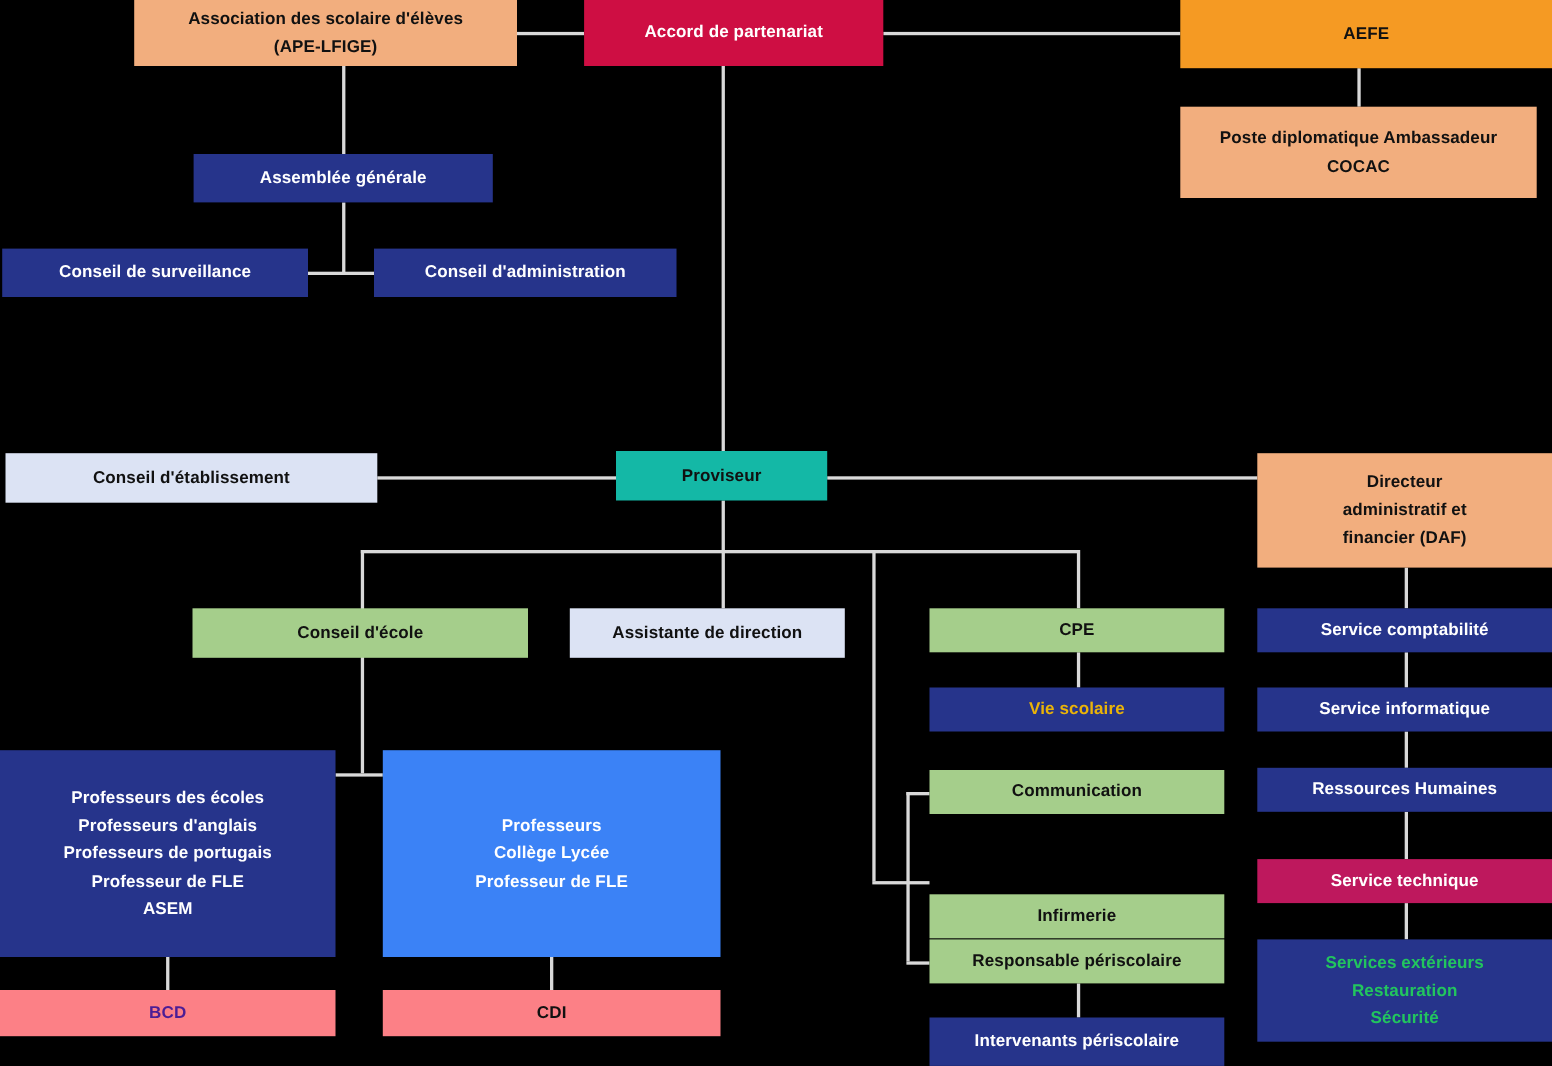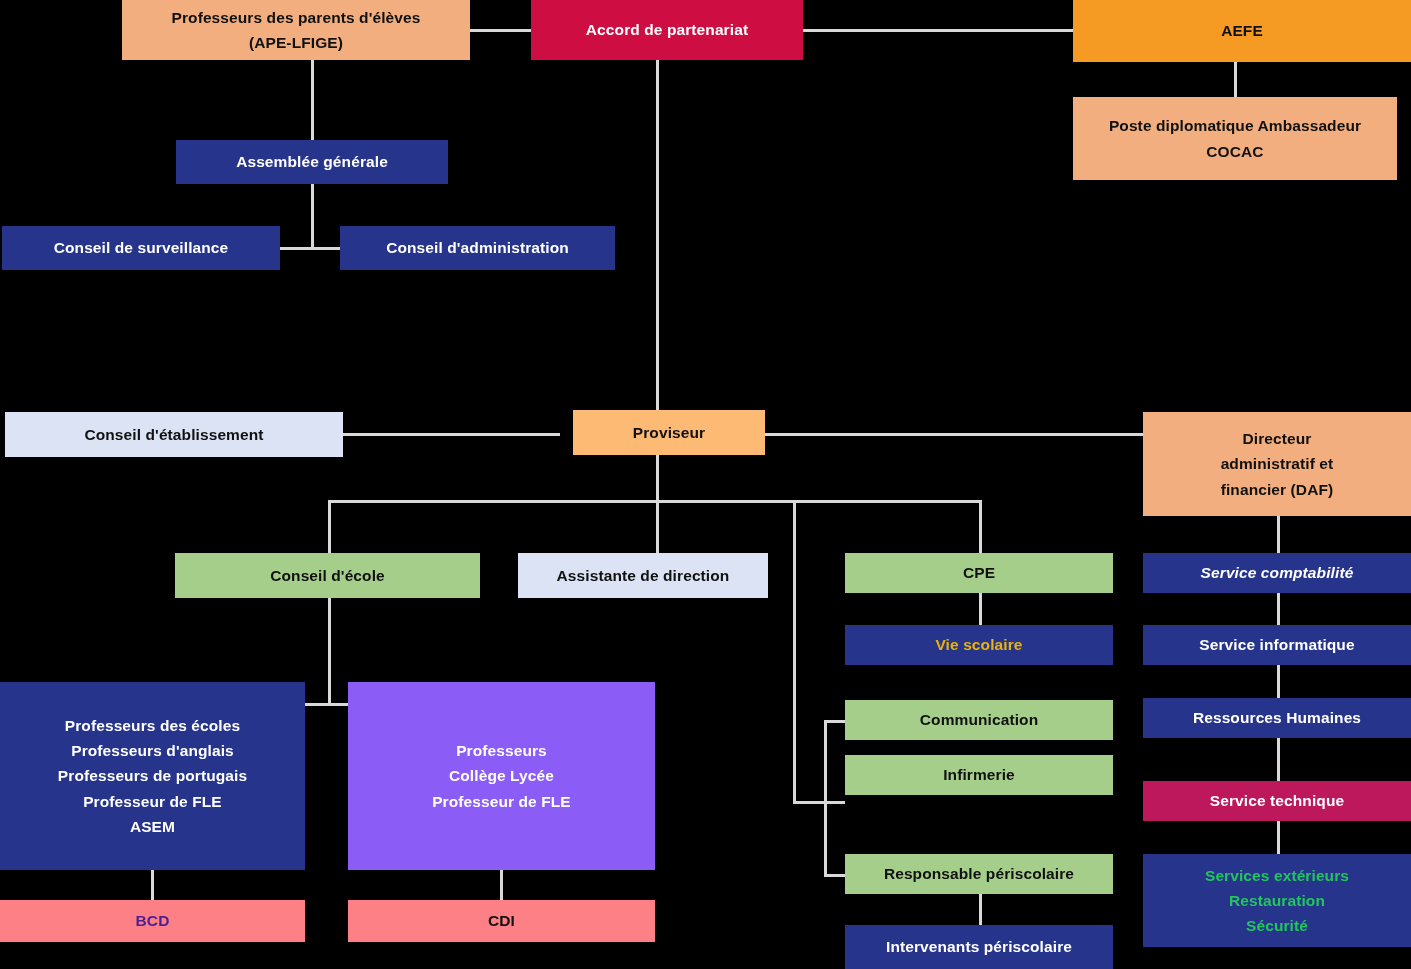--- a/index.html
+++ b/index.html
@@ -66,51 +66,51 @@
       <div class="connector v" style="left: 979px; top: 894px; background: rgb(217, 217, 217); height: 31px;"></div>
       <div class="connector v" style="left: 1277px; top: 516px; background: rgb(217, 217, 217); height: 37px;"></div>
       <div class="connector v" style="left: 1277px; top: 593px; background: rgb(217, 217, 217); height: 32px;"></div>
       <div class="connector v" style="left: 1277px; top: 665px; background: rgb(217, 217, 217); height: 33px;"></div>
       <div class="connector v" style="left: 1277px; top: 738px; background: rgb(217, 217, 217); height: 43px;"></div>
       <div class="connector v" style="left: 1277px; top: 821px; background: rgb(217, 217, 217); height: 33px;"></div>
       <div class="connector v" style="left: 151px; top: 870px; background: rgb(217, 217, 217); height: 30px;"></div>
       <div class="connector v" style="left: 500px; top: 870px; background: rgb(217, 217, 217); height: 30px;"></div>
     </div>
   <div id="node-layer">
-      <div class="node" style="left: 122px; top: 0px; width: 348px; height: 60px; background: rgb(242, 174, 126); color: rgb(17, 17, 17);">Professeurs des parents d'élèves
+      <div class="node" style="left: 122px; top: 0px; width: 348px; height: 60px; background: rgb(242, 174, 126); color: rgb(17, 17, 17);">Association des scolaire d'élèves
 (APE-LFIGE)</div>
       <div class="node" style="left: 531px; top: 0px; width: 272px; height: 60px; background: rgb(206, 14, 67); color: rgb(255, 255, 255);">Accord de partenariat</div>
       <div class="node" style="left: 1073px; top: 0px; width: 338px; height: 62px; background: rgb(245, 154, 35); color: rgb(17, 17, 17);">AEFE</div>
       <div class="node" style="left: 1073px; top: 97px; width: 324px; height: 83px; background: rgb(242, 174, 126); color: rgb(17, 17, 17);">Poste diplomatique Ambassadeur
 COCAC</div>
       <div class="node" style="left: 176px; top: 140px; width: 272px; height: 44px; background: rgb(38, 52, 139); color: rgb(255, 255, 255);">Assemblée générale</div>
       <div class="node" style="left: 2px; top: 226px; width: 278px; height: 44px; background: rgb(38, 52, 139); color: rgb(255, 255, 255);">Conseil de surveillance</div>
       <div class="node" style="left: 340px; top: 226px; width: 275px; height: 44px; background: rgb(38, 52, 139); color: rgb(255, 255, 255);">Conseil d'administration</div>
       <div class="node" style="left: 5px; top: 412px; width: 338px; height: 45px; background: rgb(220, 227, 244); color: rgb(17, 17, 17);">Conseil d'établissement</div>
-      <div class="node" style="left: 560px; top: 410px; width: 192px; height: 45px; background: #fdba74; color: rgb(17, 17, 17); margin-left: 13px;">Proviseur</div>
+      <div class="node" style="left: 560px; top: 410px; width: 192px; height: 45px; background: #14b8a6; color: rgb(17, 17, 17);">Proviseur</div>
       <div class="node" style="left: 1143px; top: 412px; width: 268px; height: 104px; background: rgb(242, 174, 126); color: rgb(17, 17, 17);">Directeur
 administratif et
 financier (DAF)</div>
       <div class="node" style="left: 175px; top: 553px; width: 305px; height: 45px; background: rgb(165, 206, 139); color: rgb(17, 17, 17);">Conseil d'école</div>
       <div class="node" style="left: 518px; top: 553px; width: 250px; height: 45px; background: rgb(220, 227, 244); color: rgb(17, 17, 17);">Assistante de direction</div>
       <div class="node" style="left: 845px; top: 553px; width: 268px; height: 40px; background: rgb(165, 206, 139); color: rgb(17, 17, 17);">CPE</div>
-      <div class="node" style="left: 1143px; top: 553px; width: 268px; height: 40px; background: rgb(38, 52, 139); color: rgb(255, 255, 255); font-style: italic;">Service comptabilité</div>
+      <div class="node" style="left: 1143px; top: 553px; width: 268px; height: 40px; background: rgb(38, 52, 139); color: rgb(255, 255, 255);">Service comptabilité</div>
       <div class="node" style="left: 845px; top: 625px; width: 268px; height: 40px; background: rgb(38, 52, 139); color: #eab308;">Vie scolaire</div>
       <div class="node" style="left: 1143px; top: 625px; width: 268px; height: 40px; background: rgb(38, 52, 139); color: rgb(255, 255, 255);">Service informatique</div>
       <div class="node" style="left: 845px; top: 700px; width: 268px; height: 40px; background: rgb(165, 206, 139); color: rgb(17, 17, 17);">Communication</div>
       <div class="node" style="left: 1143px; top: 698px; width: 268px; height: 40px; background: rgb(38, 52, 139); color: rgb(255, 255, 255); text-align: right;">Ressources Humaines</div>
       <div class="node" style="left: 0px; top: 682px; width: 305px; height: 188px; background: rgb(38, 52, 139); color: rgb(255, 255, 255);">Professeurs des écoles
 Professeurs d'anglais
 Professeurs de portugais
 Professeur de FLE
 ASEM</div>
-      <div class="node" style="left: 348px; top: 682px; width: 307px; height: 188px; background: #8b5cf6; color: rgb(255, 255, 255);">Professeurs
+      <div class="node" style="left: 348px; top: 682px; width: 307px; height: 188px; background: #3b82f6; color: rgb(255, 255, 255);">Professeurs
 Collège Lycée
 Professeur de FLE</div>
-      <div class="node" style="left: 845px; top: 755px; width: 268px; height: 40px; background: rgb(165, 206, 139); color: rgb(17, 17, 17);">Infirmerie</div>
+      <div class="node" style="left: 845px; top: 813px; width: 268px; height: 40px; background: rgb(165, 206, 139); color: rgb(17, 17, 17);">Infirmerie</div>
       <div class="node" style="left: 1143px; top: 781px; width: 268px; height: 40px; background: #be185d; color: rgb(255, 255, 255);">Service technique</div>
       <div class="node" style="left: 845px; top: 854px; width: 268px; height: 40px; background: rgb(165, 206, 139); color: rgb(17, 17, 17);">Responsable périscolaire</div>
       <div class="node" style="left: 1143px; top: 854px; width: 268px; height: 93px; background: rgb(38, 52, 139); color: #22c55e;">Services extérieurs
 Restauration
 Sécurité</div>
       <div class="node" style="left: 0px; top: 900px; width: 305px; height: 42px; background: rgb(252, 128, 134); color: #4c1d95;">BCD</div>
       <div class="node" style="left: 348px; top: 900px; width: 307px; height: 42px; background: rgb(252, 128, 134); color: rgb(17, 17, 17);">CDI</div>
       <div class="node" style="left: 845px; top: 925px; width: 268px; height: 44px; background: rgb(38, 52, 139); color: rgb(255, 255, 255);">Intervenants périscolaire</div>
     </div>
 </div>

